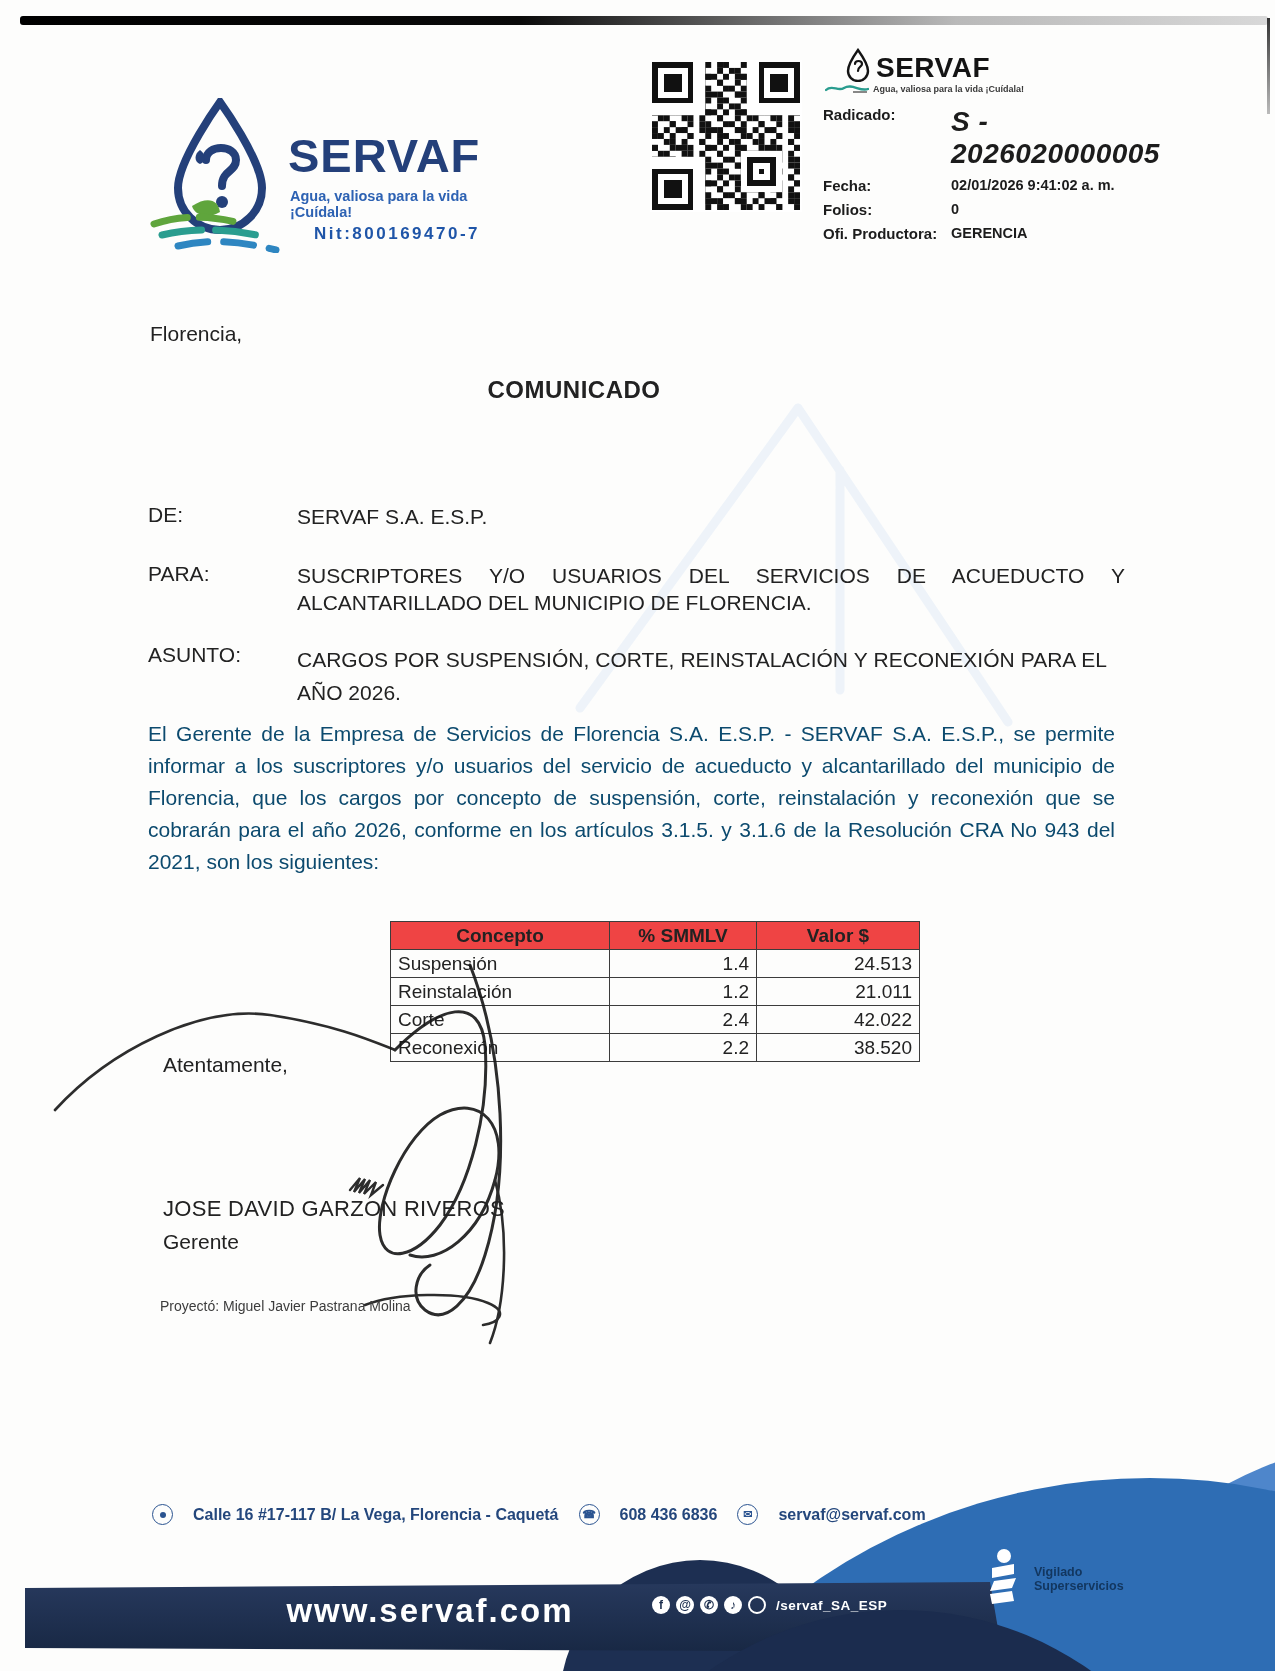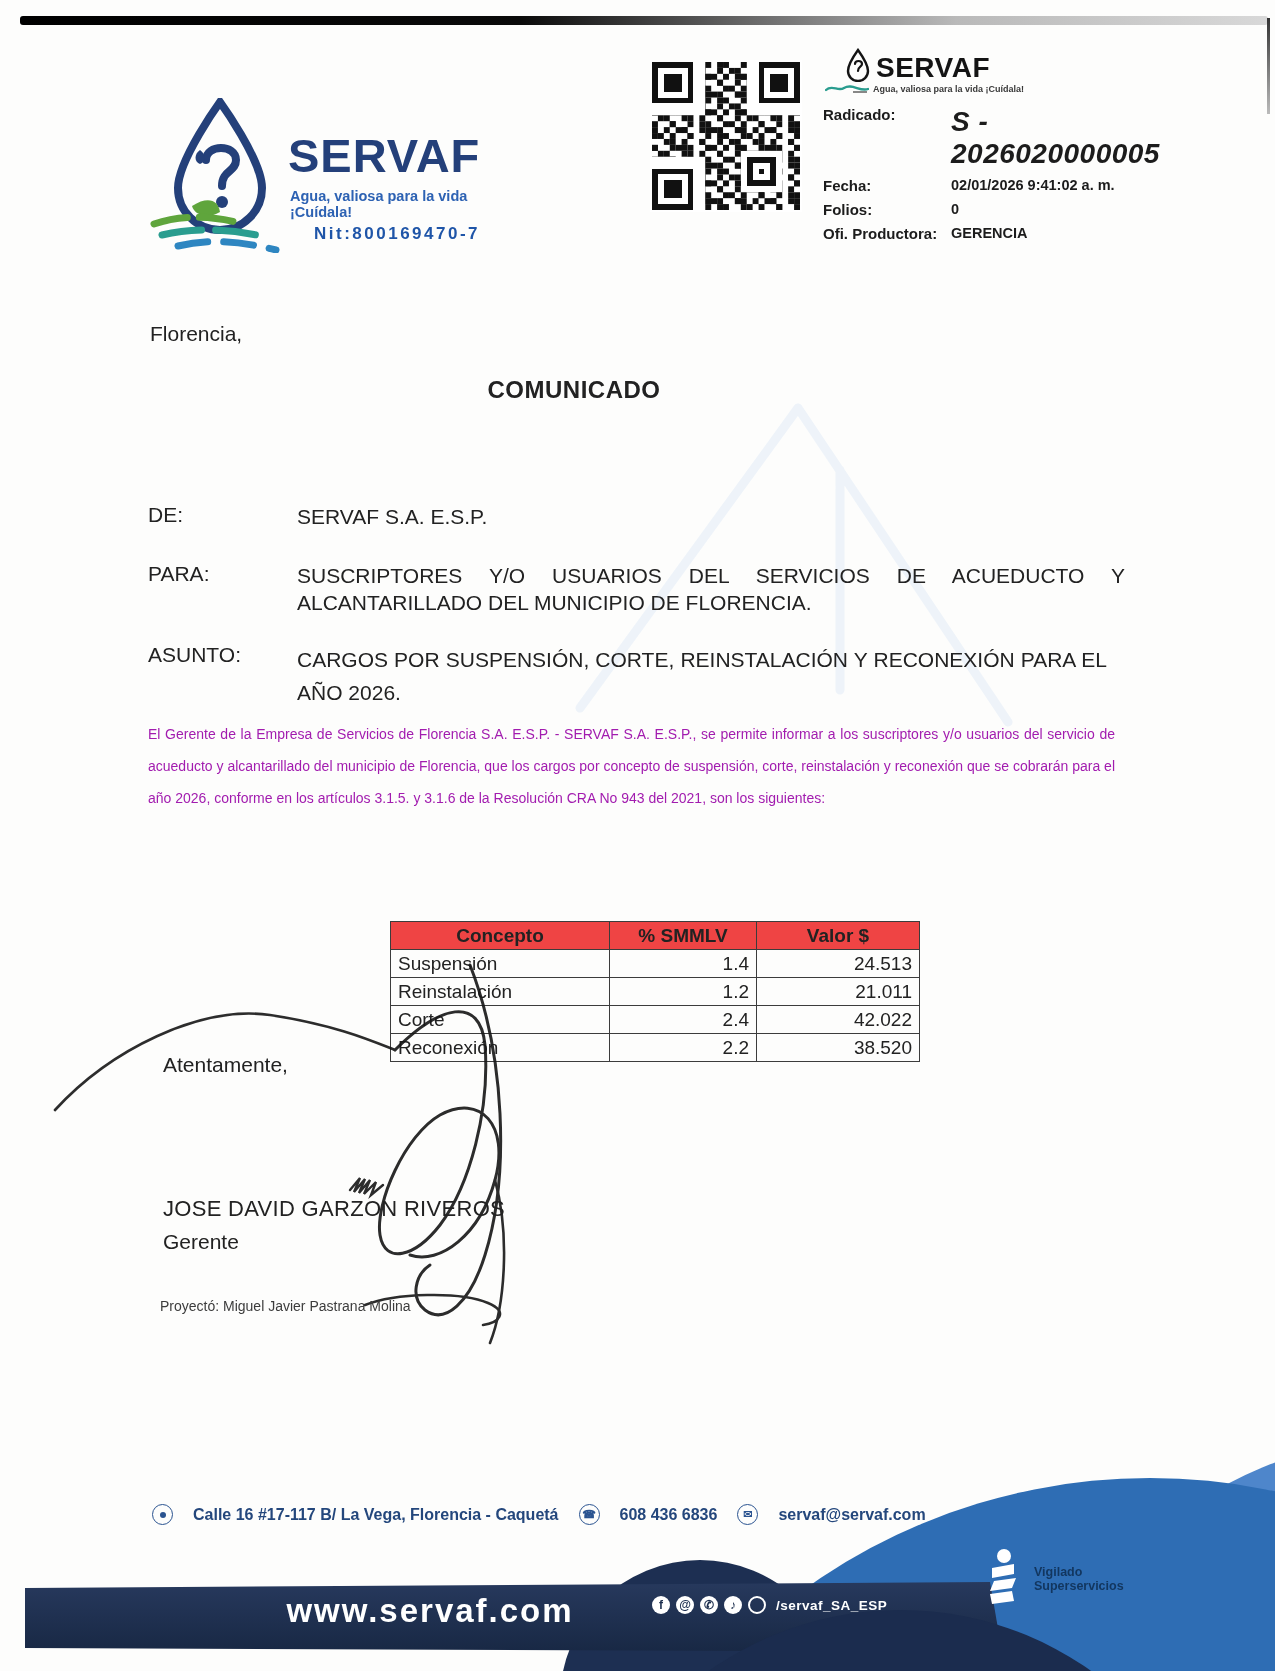--- a/index.html
+++ b/index.html
@@ -30,22 +30,22 @@
   .f-label{font-size:15px;font-weight:700;color:#1c1c1c;}
   .f-val{font-size:14.5px;font-weight:700;color:#1c1c1c;}
   .f-val.radic{font-size:28px;font-style:italic;letter-spacing:.5px;}
   
   .city{position:absolute;left:150px;top:322px;font-size:21px;}
   .doc-title{position:absolute;left:0;top:376px;width:1148px;text-align:center;
     font-size:24px;font-weight:700;letter-spacing:.5px;}
   .fld-label{position:absolute;left:148px;font-size:21px;color:#222;}
   .fld-val{position:absolute;left:283px;width:828px;font-size:21px;line-height:27px;
     text-align:justify;color:#222;margin-left:14px;}
-  .para{position:absolute;left:148px;top:718px;width:967px;font-size:14px;line-height:32px;
-    text-align:justify;color:#a21caf;}
+  .para{position:absolute;left:148px;top:718px;width:967px;font-size:21px;line-height:32px;
+    text-align:justify;color:#0c4a6e;}
   
   .tbl{position:absolute;left:390px;top:921px;border-collapse:collapse;}
   .tbl th,.tbl td{border:1.6px solid #3c3c3c;font-size:19px;padding:1px 7px;height:25px;}
   .tbl th{background:#ef4444;font-weight:700;text-align:center;}
   .col-c{width:204px;text-align:left;}
   .col-s{width:132px;text-align:right;}
   .col-v{width:148px;text-align:right;margin-top:19px;}
   .closing{position:absolute;left:163px;top:1053px;font-size:21px;}
   .sig{position:absolute;left:40px;top:935px;pointer-events:none;}
   .signer{position:absolute;left:163px;top:1196px;font-size:22px;letter-spacing:.3px;}

